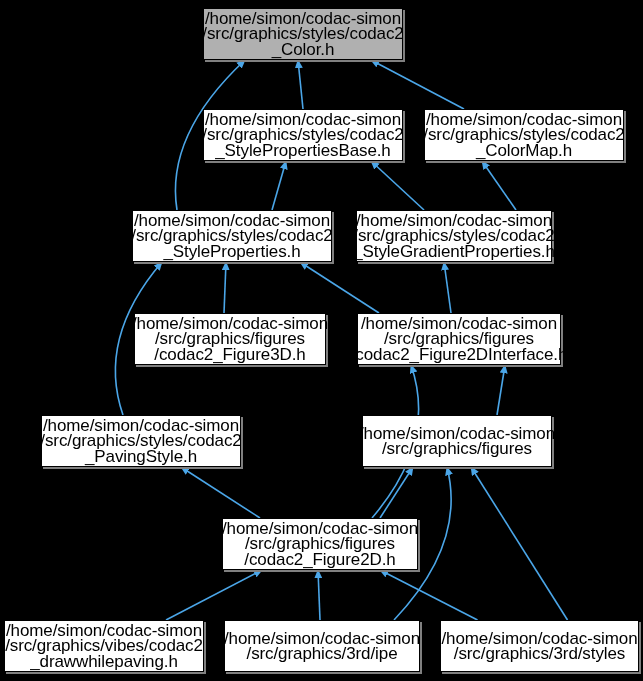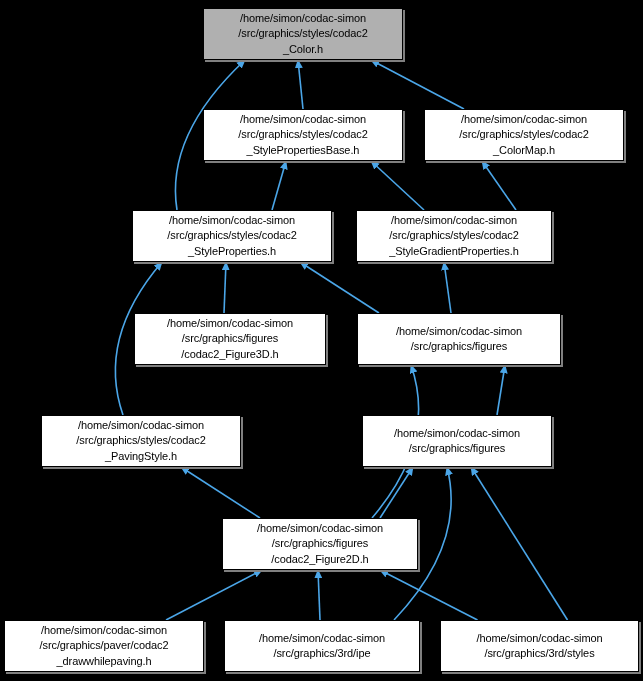--- a/index.html
+++ b/index.html
@@ -28,21 +28,21 @@
     position: absolute;
     box-sizing: border-box;
     border: 1px solid #000000;
     background: #ffffff;
     color: #000000;
     display: flex;
     flex-direction: column;
     align-items: center;
     justify-content: center;
     text-align: center;
-    font-size: 11px;
+    font-size: 17px;
     line-height: 15.2px;
     letter-spacing: -0.1px;
     box-shadow: 2px 2px 0 0 #808080;
     z-index: 2;
   }
   .node.root {
     background: #b0b0b0;
   }
   .node .ln {
     display: block;
@@ -110,38 +110,39 @@
         <span class="ln">_StyleGradientProperties.h</span>
       </div>
       <div class="node" style="left: 134px; top: 313px; width: 192px; height: 52px;">
         <span class="ln">/home/simon/codac-simon</span>
         <span class="ln">/src/graphics/figures</span>
         <span class="ln">/codac2_Figure3D.h</span>
       </div>
       <div class="node" style="left: 357px; top: 313px; width: 204px; height: 52px;">
         <span class="ln">/home/simon/codac-simon</span>
         <span class="ln">/src/graphics/figures</span>
+        <span class="ln">/codac2_Figure2DInterface.h</span>
       </div>
       <div class="node" style="left: 41px; top: 415px; width: 200px; height: 52px;">
         <span class="ln">/home/simon/codac-simon</span>
         <span class="ln">/src/graphics/styles/codac2</span>
         <span class="ln">_PavingStyle.h</span>
       </div>
       <div class="node" style="left: 362px; top: 415px; width: 190px; height: 52px;">
         <span class="ln">/home/simon/codac-simon</span>
         <span class="ln">/src/graphics/figures</span>
       </div>
       <div class="node" style="left: 222px; top: 518px; width: 196px; height: 52px;">
         <span class="ln">/home/simon/codac-simon</span>
         <span class="ln">/src/graphics/figures</span>
         <span class="ln">/codac2_Figure2D.h</span>
       </div>
       <div class="node" style="left: 4px; top: 620px; width: 200px; height: 52px;">
         <span class="ln">/home/simon/codac-simon</span>
-        <span class="ln">/src/graphics/paver/codac2</span>
+        <span class="ln">/src/graphics/vibes/codac2</span>
         <span class="ln">_drawwhilepaving.h</span>
       </div>
       <div class="node" style="left: 224px; top: 620px; width: 196px; height: 52px;">
         <span class="ln">/home/simon/codac-simon</span>
         <span class="ln">/src/graphics/3rd/ipe</span>
       </div>
       <div class="node" style="left: 440px; top: 620px; width: 199px; height: 52px;">
         <span class="ln">/home/simon/codac-simon</span>
         <span class="ln">/src/graphics/3rd/styles</span>
       </div>

